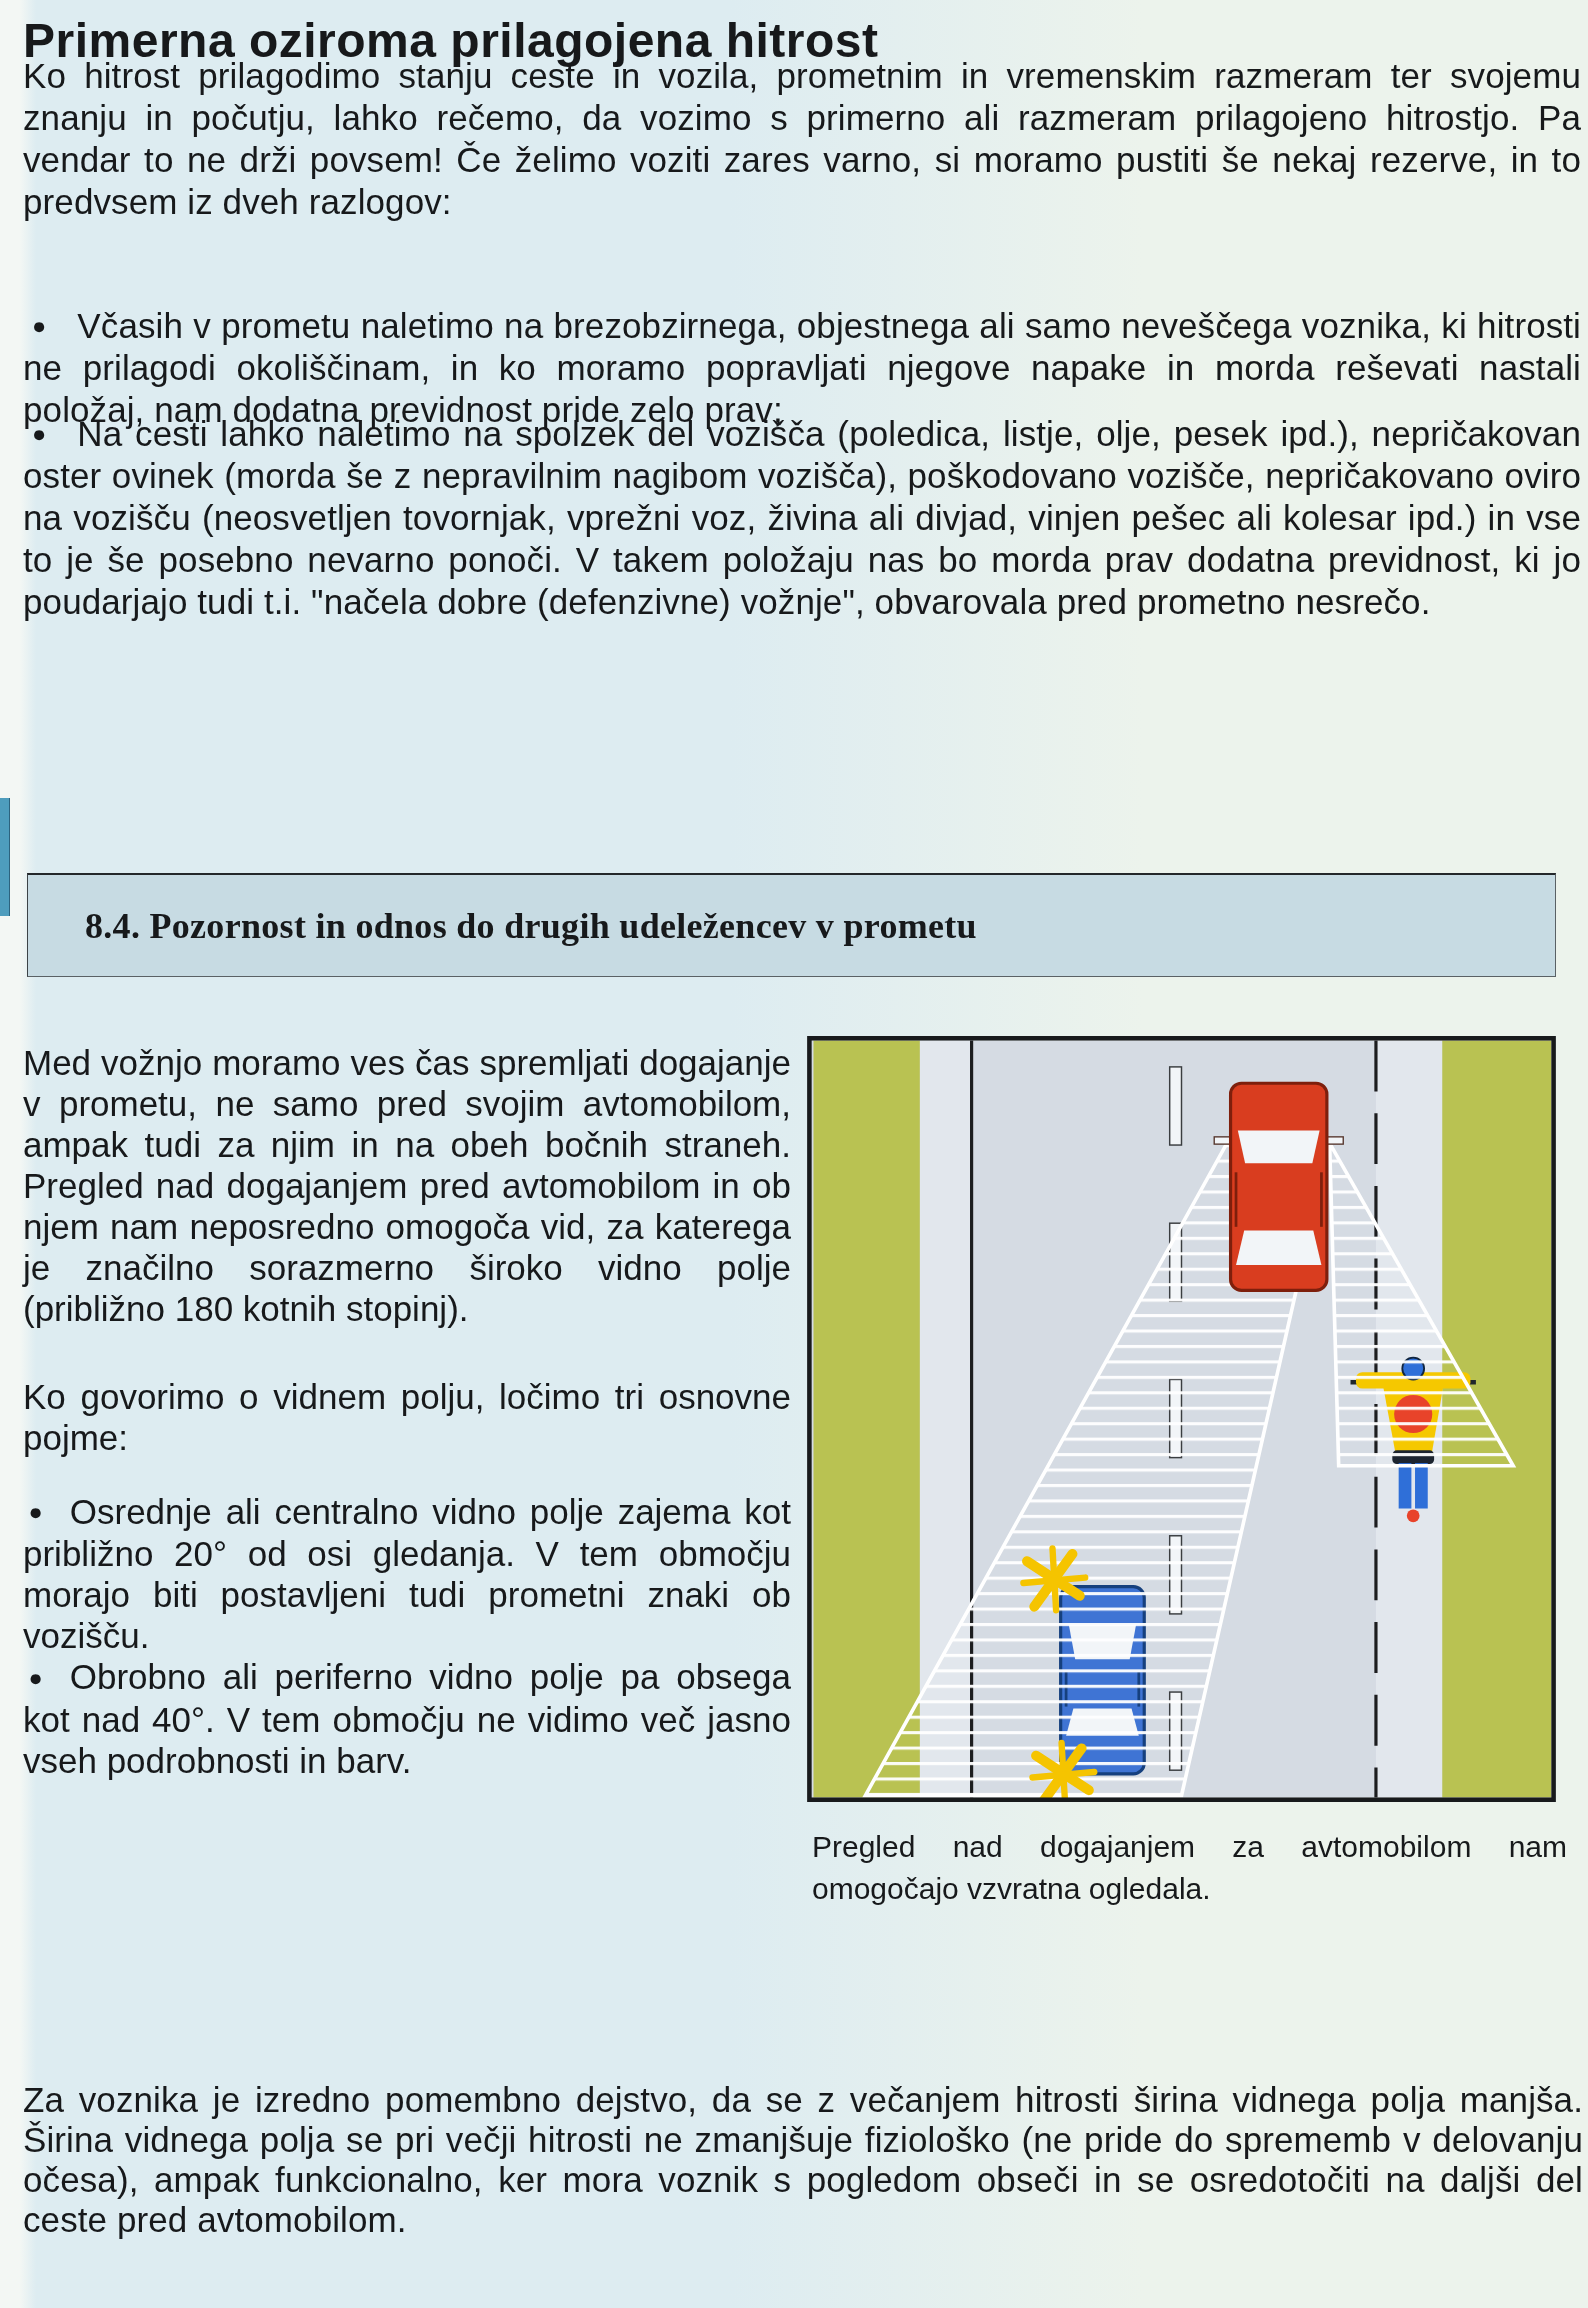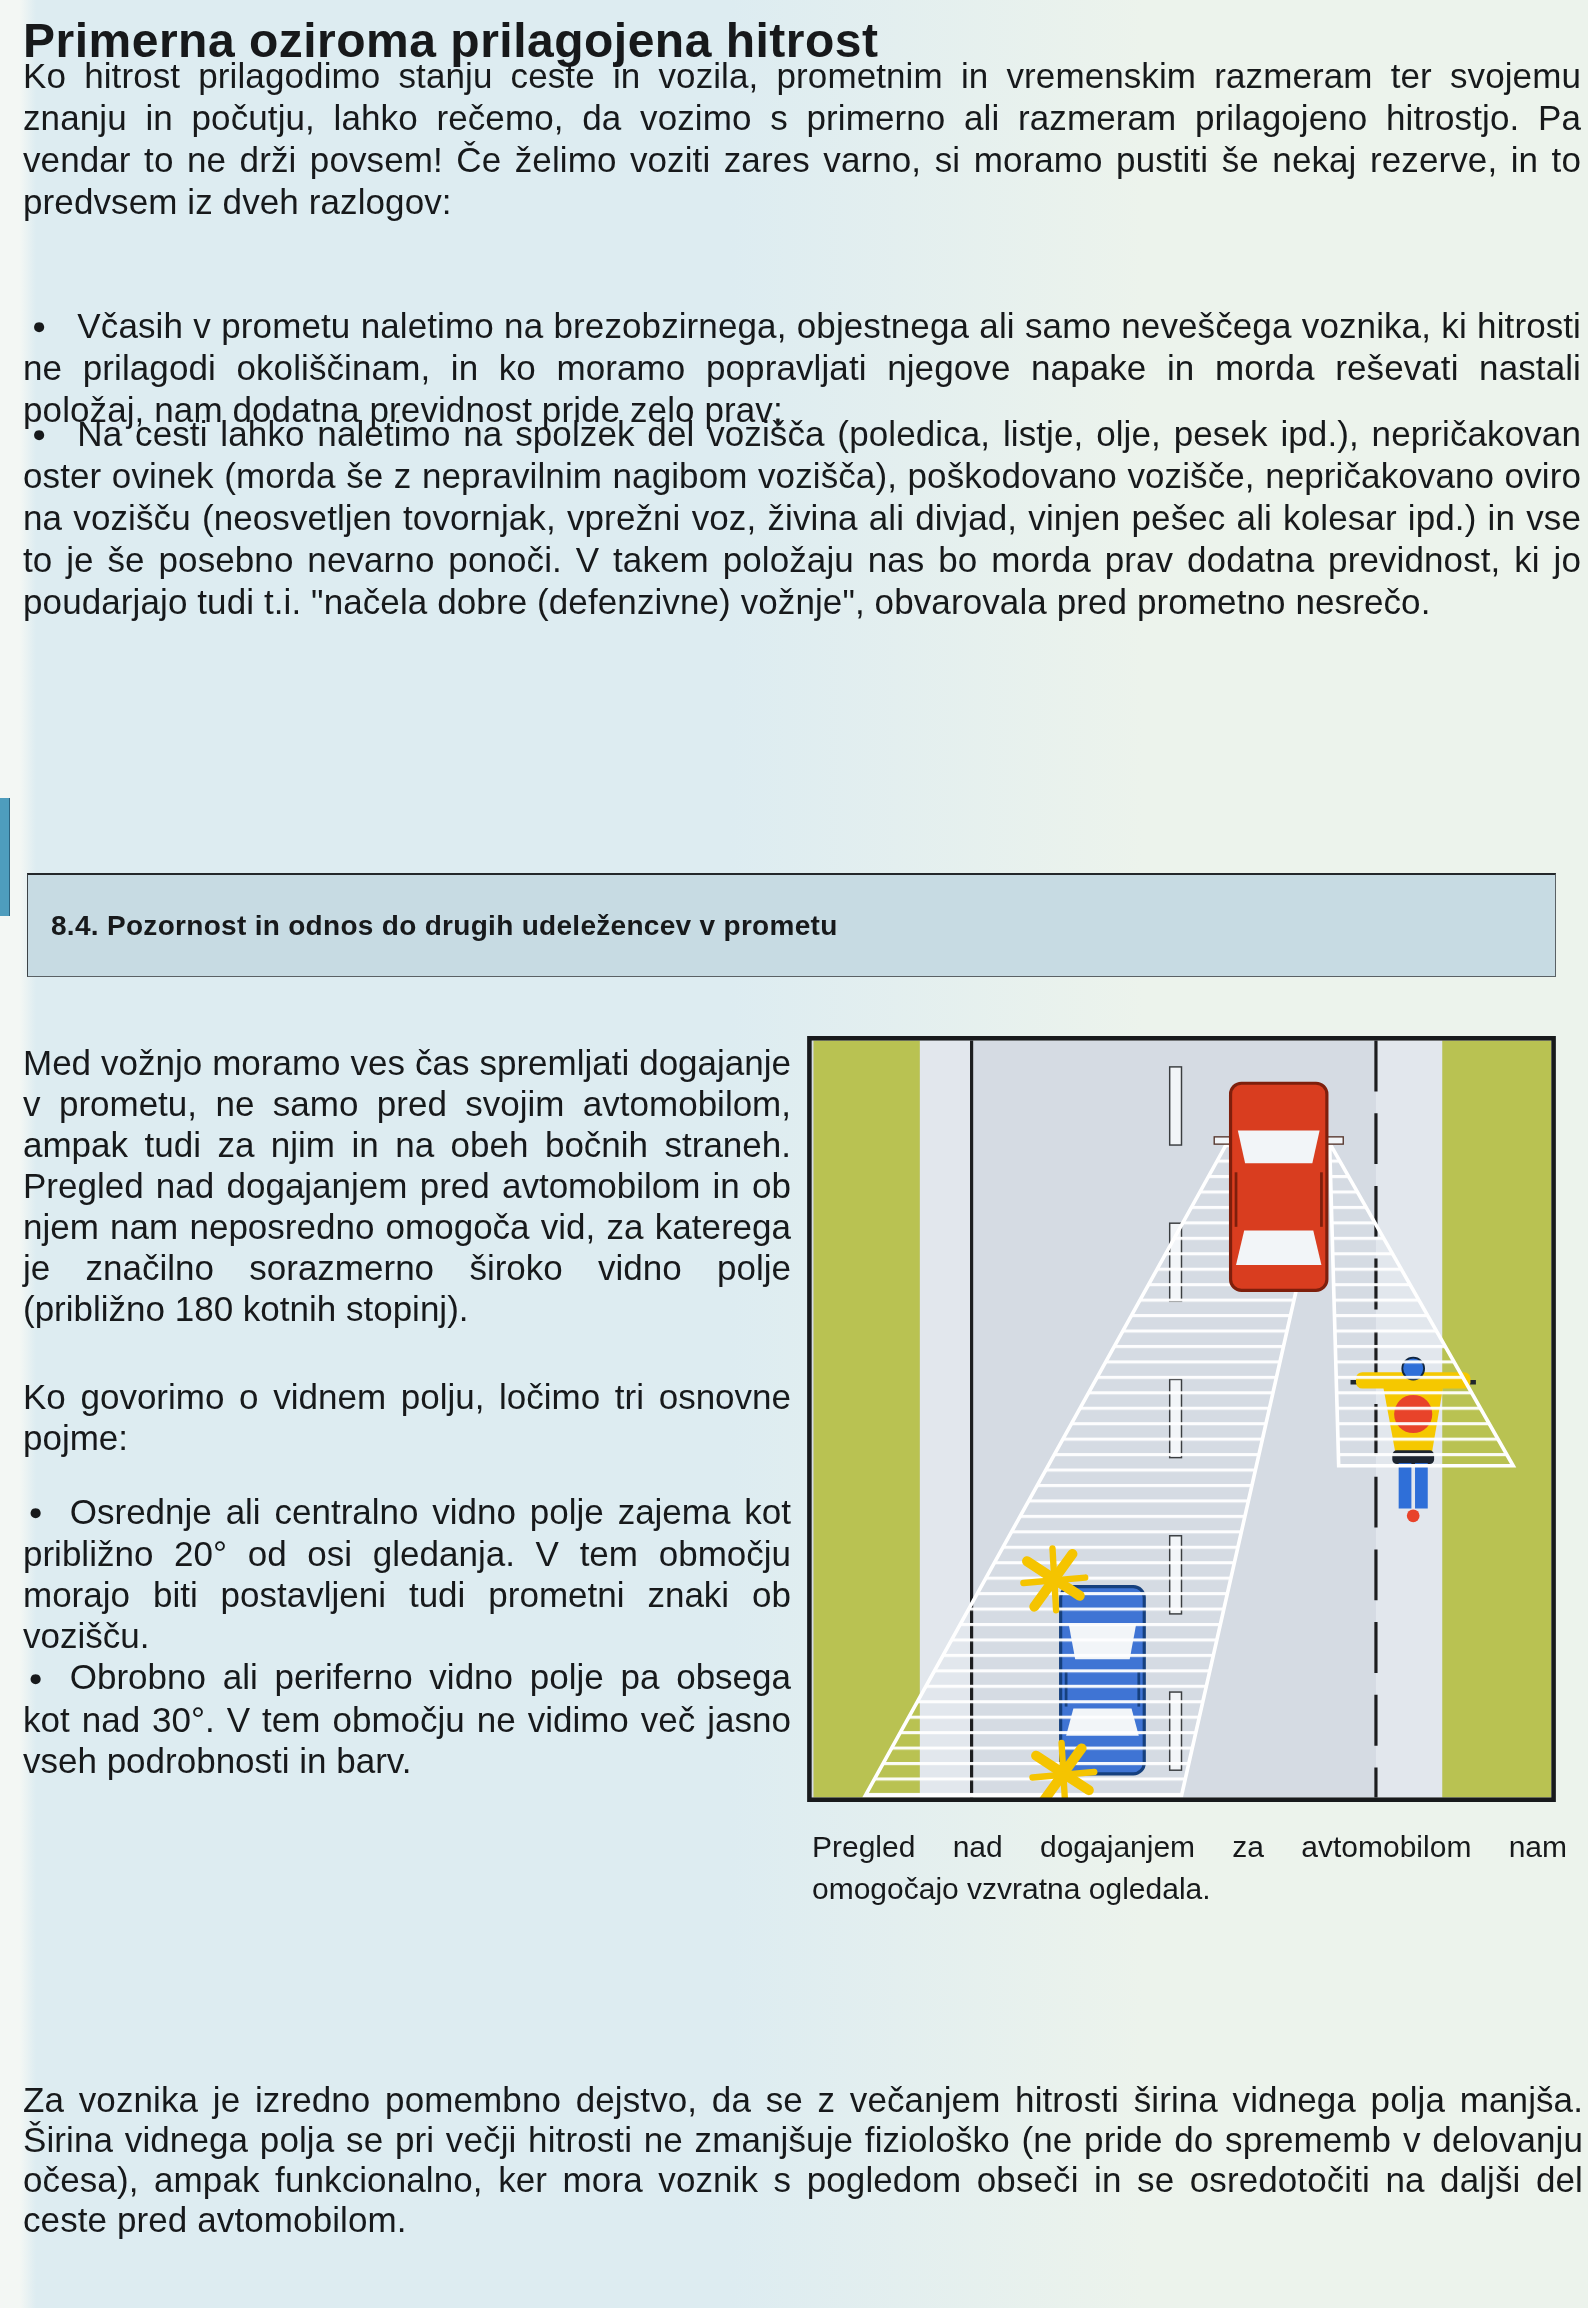--- a/index.html
+++ b/index.html
@@ -40,21 +40,21 @@
   .b1{left:23px; top:273px; width:1558px;margin-top:32px;}
   .b2{left:23px; top:413px; width:1558px;}
   .section-banner{
     left:27px; top:873px; width:1529px; height:104px;
     background:var(--banner-fill);
     border-top:2.7px solid #23272a; border-left:1.8px solid #3c4347;
     border-right:1.8px solid #5a6165; border-bottom:1.8px solid #5a6165;
     display:flex; align-items:center;
   }
   .section-banner .banner-label{
-    font-size:28px; font-weight:bold; padding-left:23px; letter-spacing:0.3px;
+    font-size:36px; font-weight:bold; padding-left:57px; letter-spacing:0.3px;font-family:Liberation Serif, serif;
   }
   .edge-tab{
     left:0; top:798px; width:10px; height:118px;
     background:var(--edge-tab); border-right:1.8px solid #2c637e;
   }
   .left-col{left:23px; top:1042px; width:768px;}
   .left-col p{font-size:35px; line-height:41px; text-align:justify;}
   .left-col .para1{margin-bottom:47px;}
   .left-col .para2{margin-bottom:33px;}
   .left-col .bullet-para{margin:0;}
@@ -83,21 +83,21 @@
   <div class="abs edge-tab"></div>
 
   <div class="abs section-banner">
     <span class="banner-label">8.4. Pozornost in odnos do drugih udeležencev v prometu</span>
   </div>
 
   <div class="abs left-col">
     <p class="para1">Med vožnjo moramo ves čas spremljati dogajanje v prometu, ne samo pred svojim avtomobilom, ampak tudi za njim in na obeh bočnih straneh. Pregled nad dogajanjem pred avtomobilom in ob njem nam neposredno omogoča vid, za katerega je značilno sorazmerno široko vidno polje (približno 180 kotnih stopinj).</p>
     <p class="para2">Ko govorimo o vidnem polju, ločimo tri osnovne pojme:</p>
     <p class="bullet-para"><span class="bullet">●</span><span>Osrednje ali centralno vidno polje zajema kot približno 20° od osi gledanja. V tem območju morajo biti postavljeni tudi prometni znaki ob vozišču.</span></p>
-    <p class="bullet-para"><span class="bullet">●</span><span>Obrobno ali periferno vidno polje pa obsega kot nad 30°. V tem območju ne vidimo več jasno vseh podrobnosti in barv.</span></p>
+    <p class="bullet-para"><span class="bullet">●</span><span>Obrobno ali periferno vidno polje pa obsega kot nad 40°. V tem območju ne vidimo več jasno vseh podrobnosti in barv.</span></p>
   </div>
 
   <svg class="abs figure-frame" viewBox="0 0 824 843" aria-label="road top view illustration">
     <defs>
       <pattern id="hatch" width="10" height="17" patternUnits="userSpaceOnUse">
         <rect x="0" y="0" width="10" height="3.4" fill="var(--cone-white)" opacity="0.95"></rect>
       </pattern>
       <g id="flash">
         <g stroke="var(--flash-yellow)" stroke-width="11" stroke-linecap="round">
           <line x1="-30" y1="-20" x2="28" y2="18"></line>

